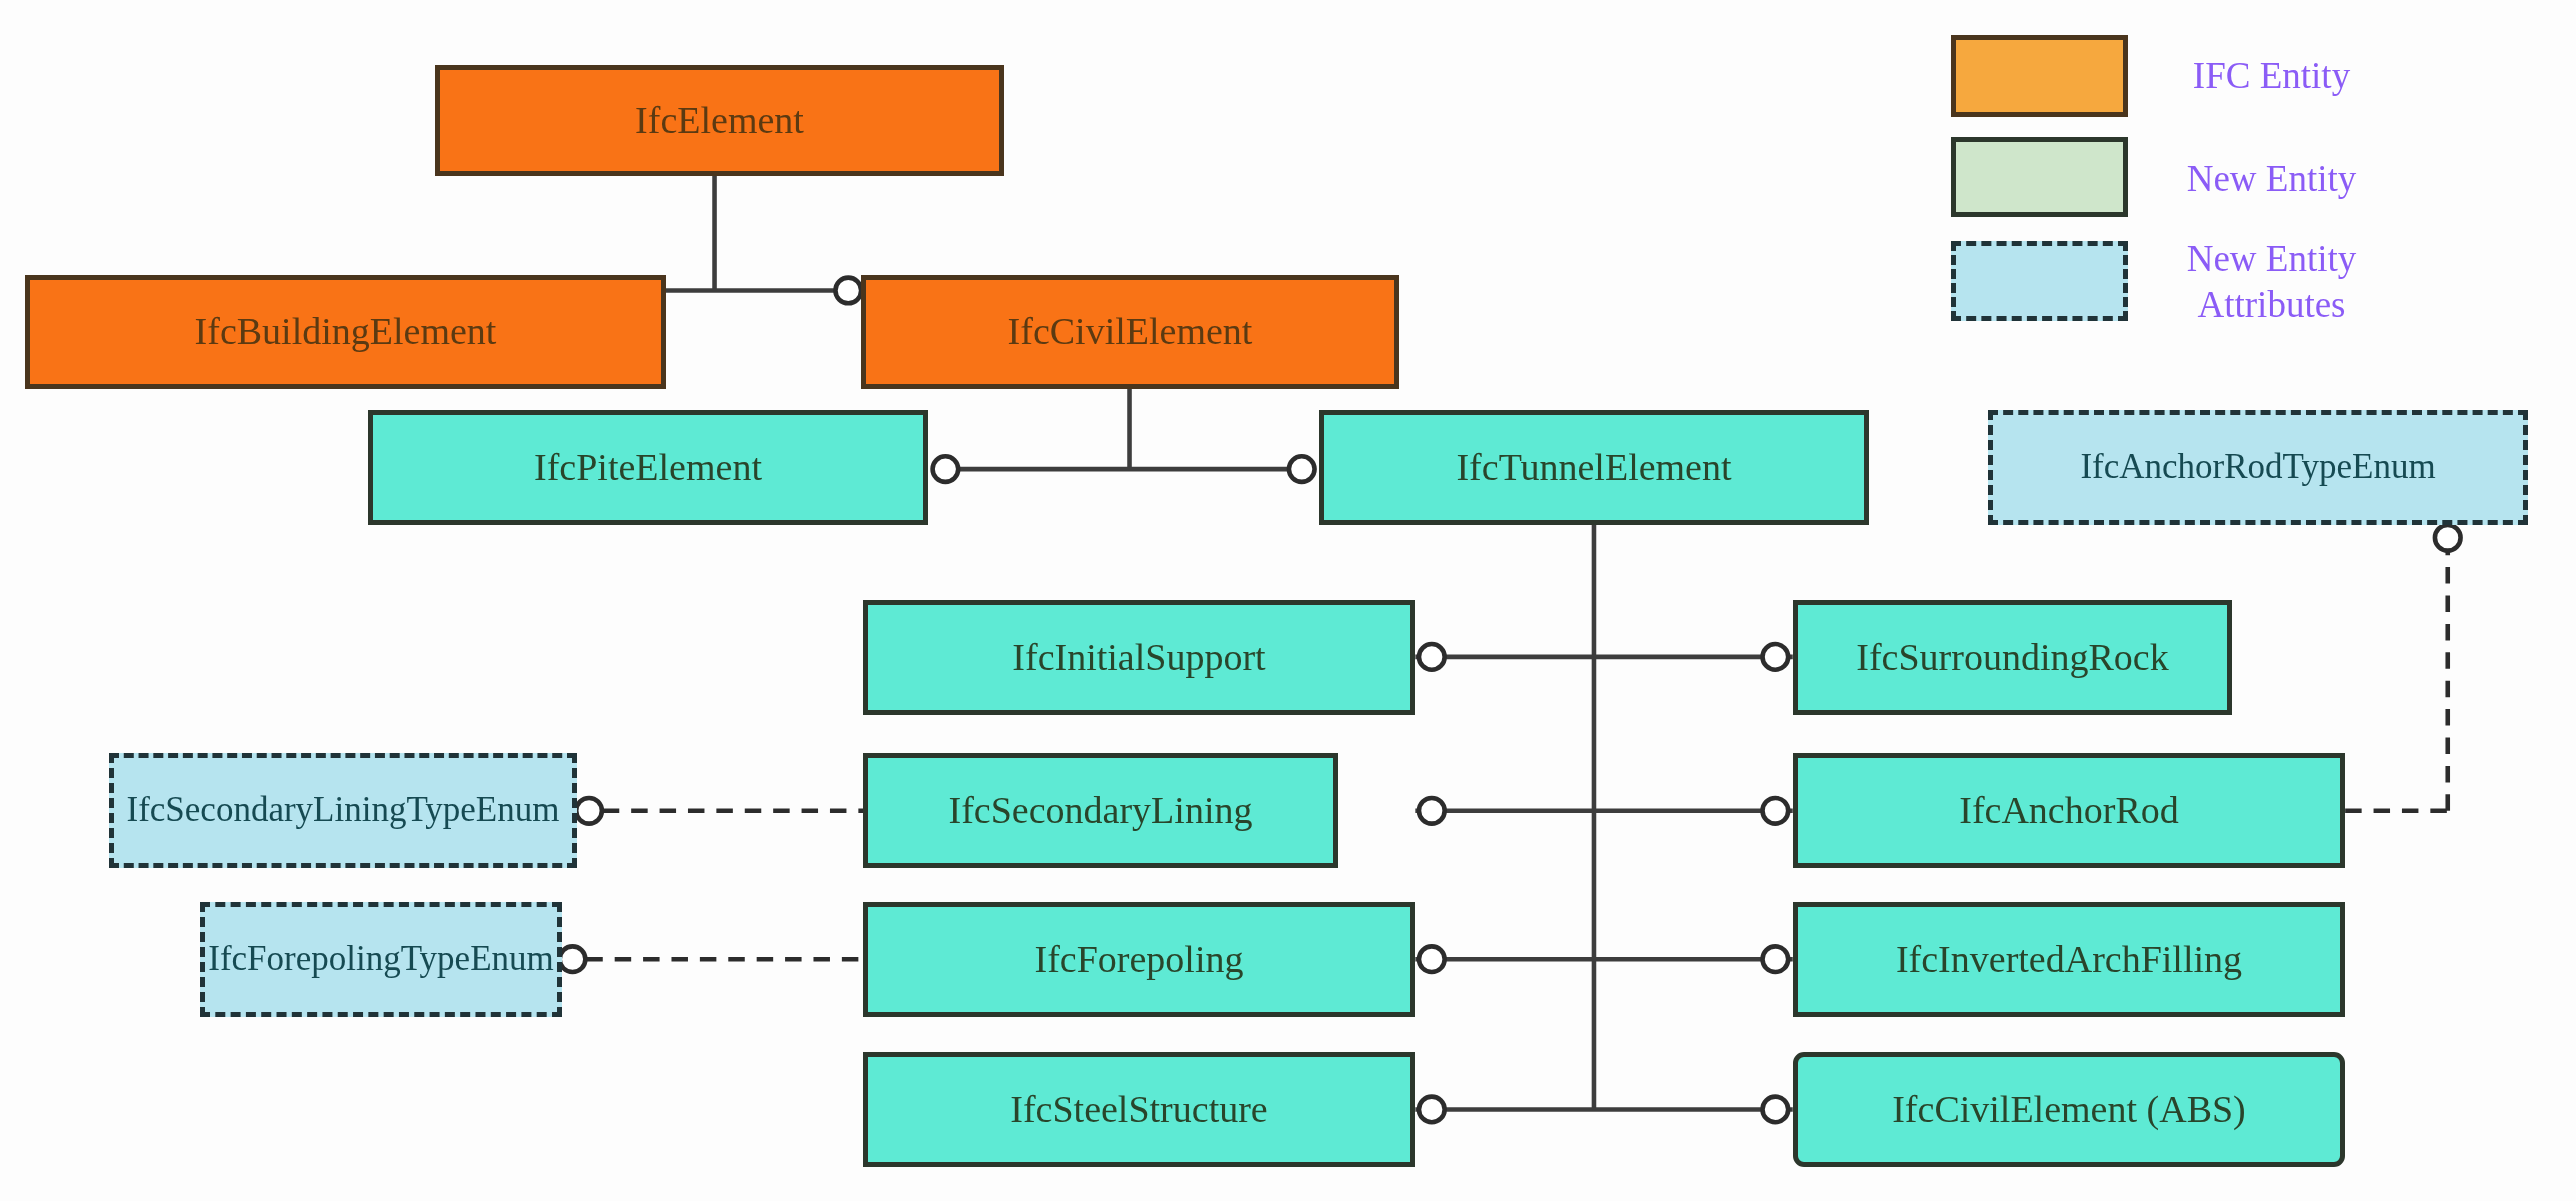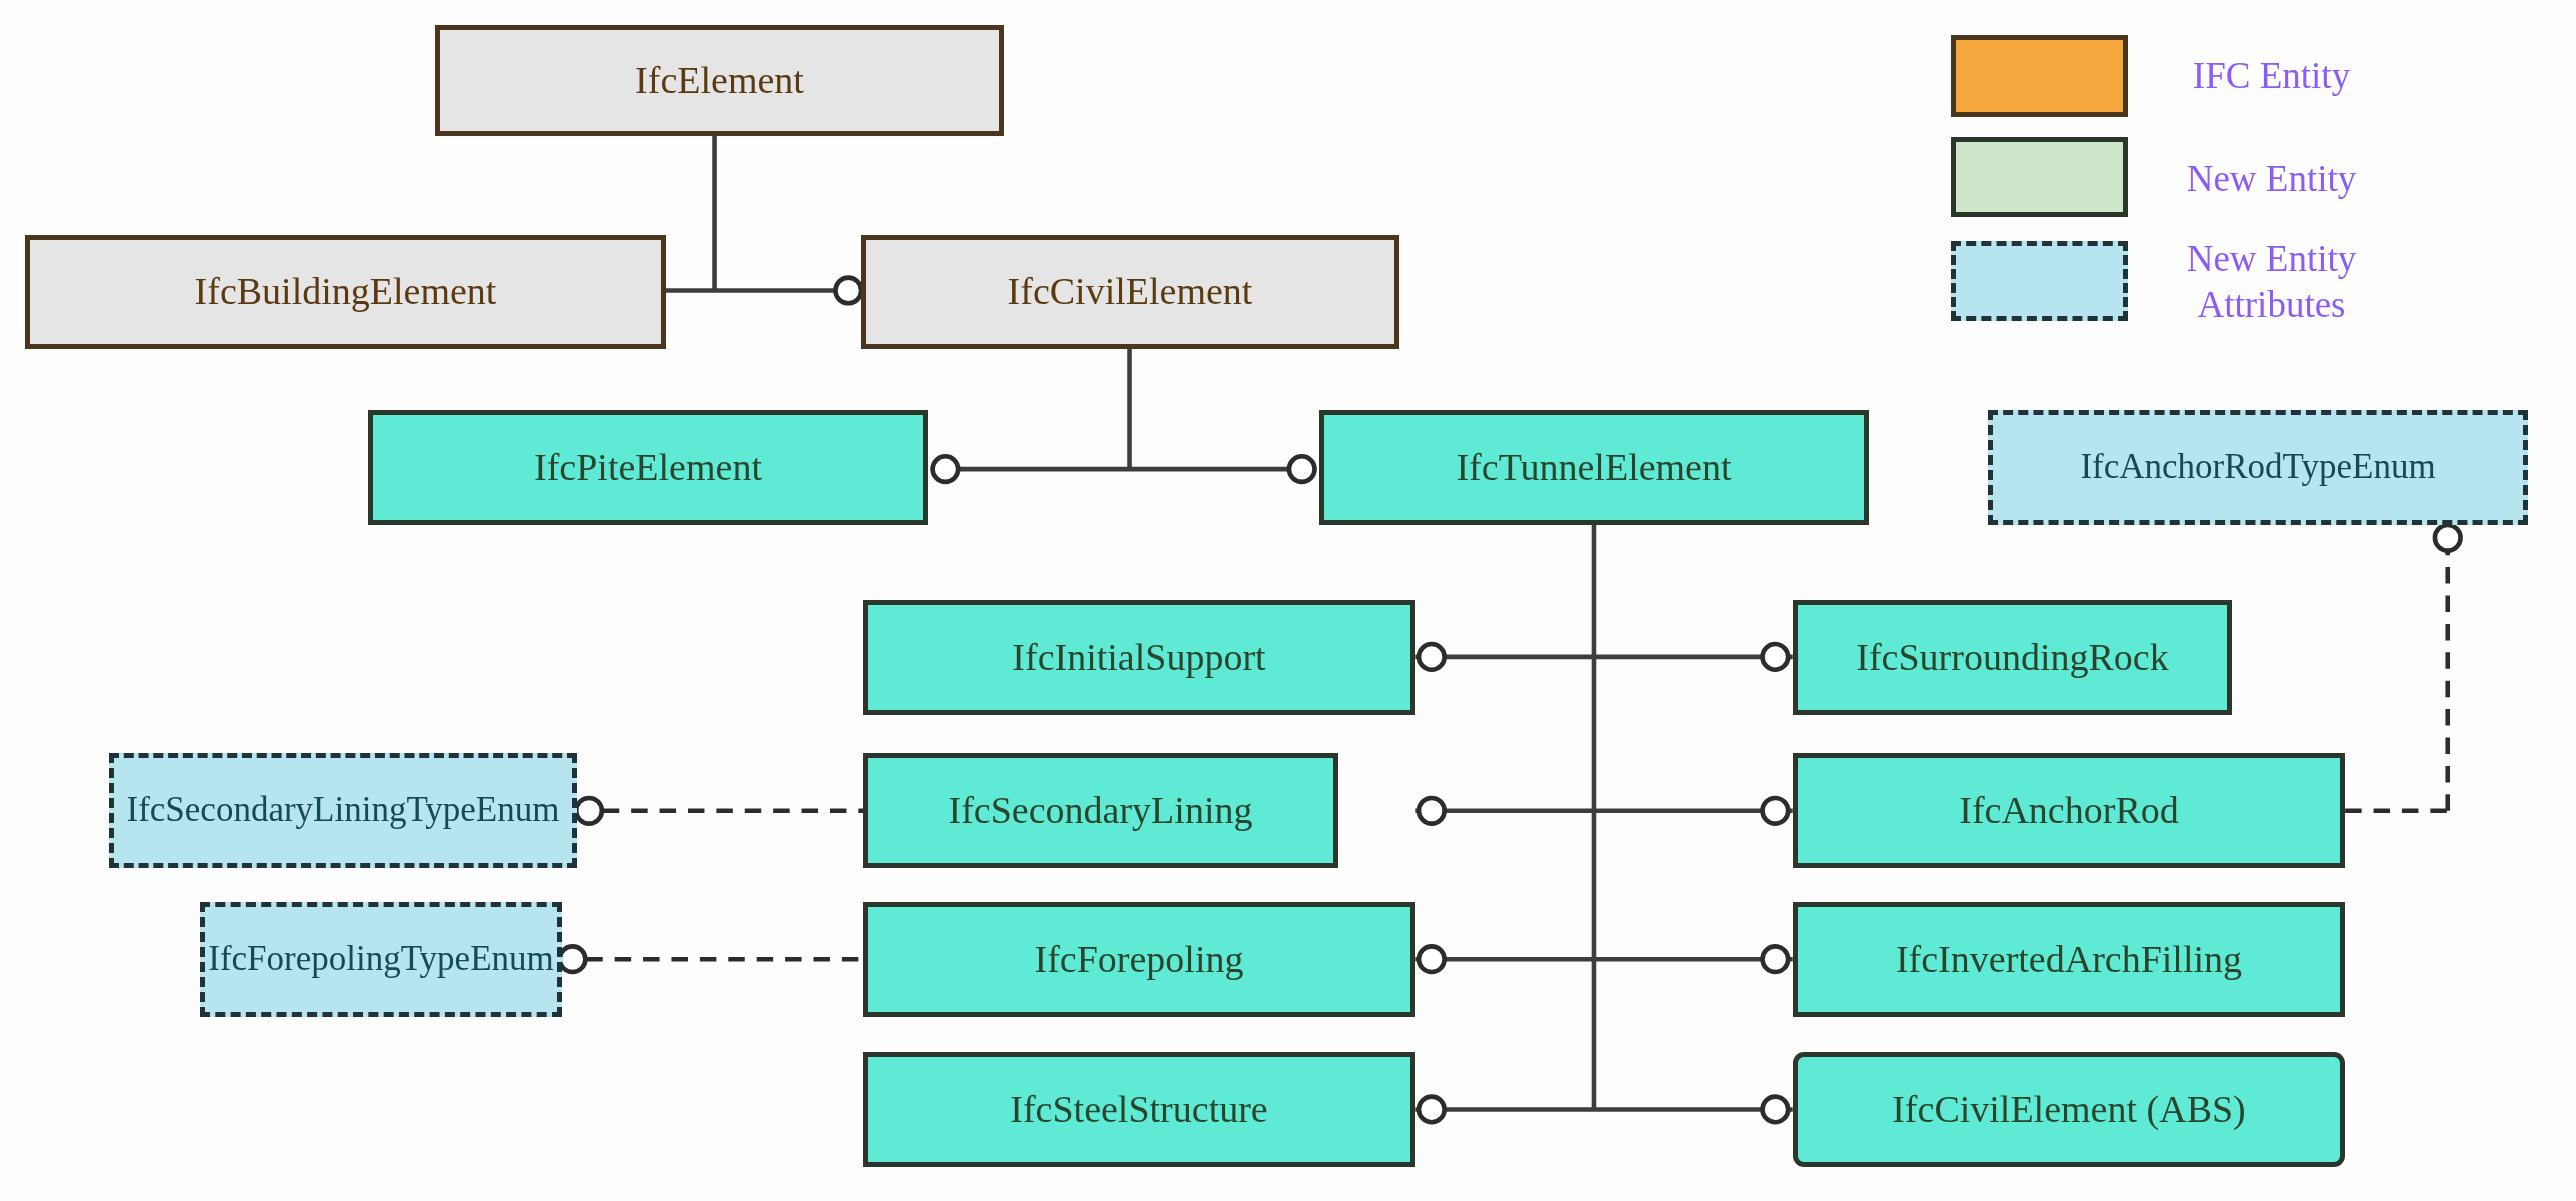--- a/index.html
+++ b/index.html
@@ -25,23 +25,24 @@
     position: absolute;
     box-sizing: border-box;
     display: flex;
     align-items: center;
     justify-content: center;
     text-align: center;
     font-size: 38px;
     line-height: 1.1;
   }
   .node.ifc {
-    background: #e5e5e5;
+    background: #f97316;
     border: 5.5px solid #4a351d;
     color: #5b3a12;
+    margin-top: 40px;
   }
   .node.new {
     background: #5eead4;
     border: 5.5px solid #2c372c;
     color: #29452b;
   }
   .node.attr {
     background: #b6e4ef;
     border: 5.5px dashed #203338;
     color: #164a52;

